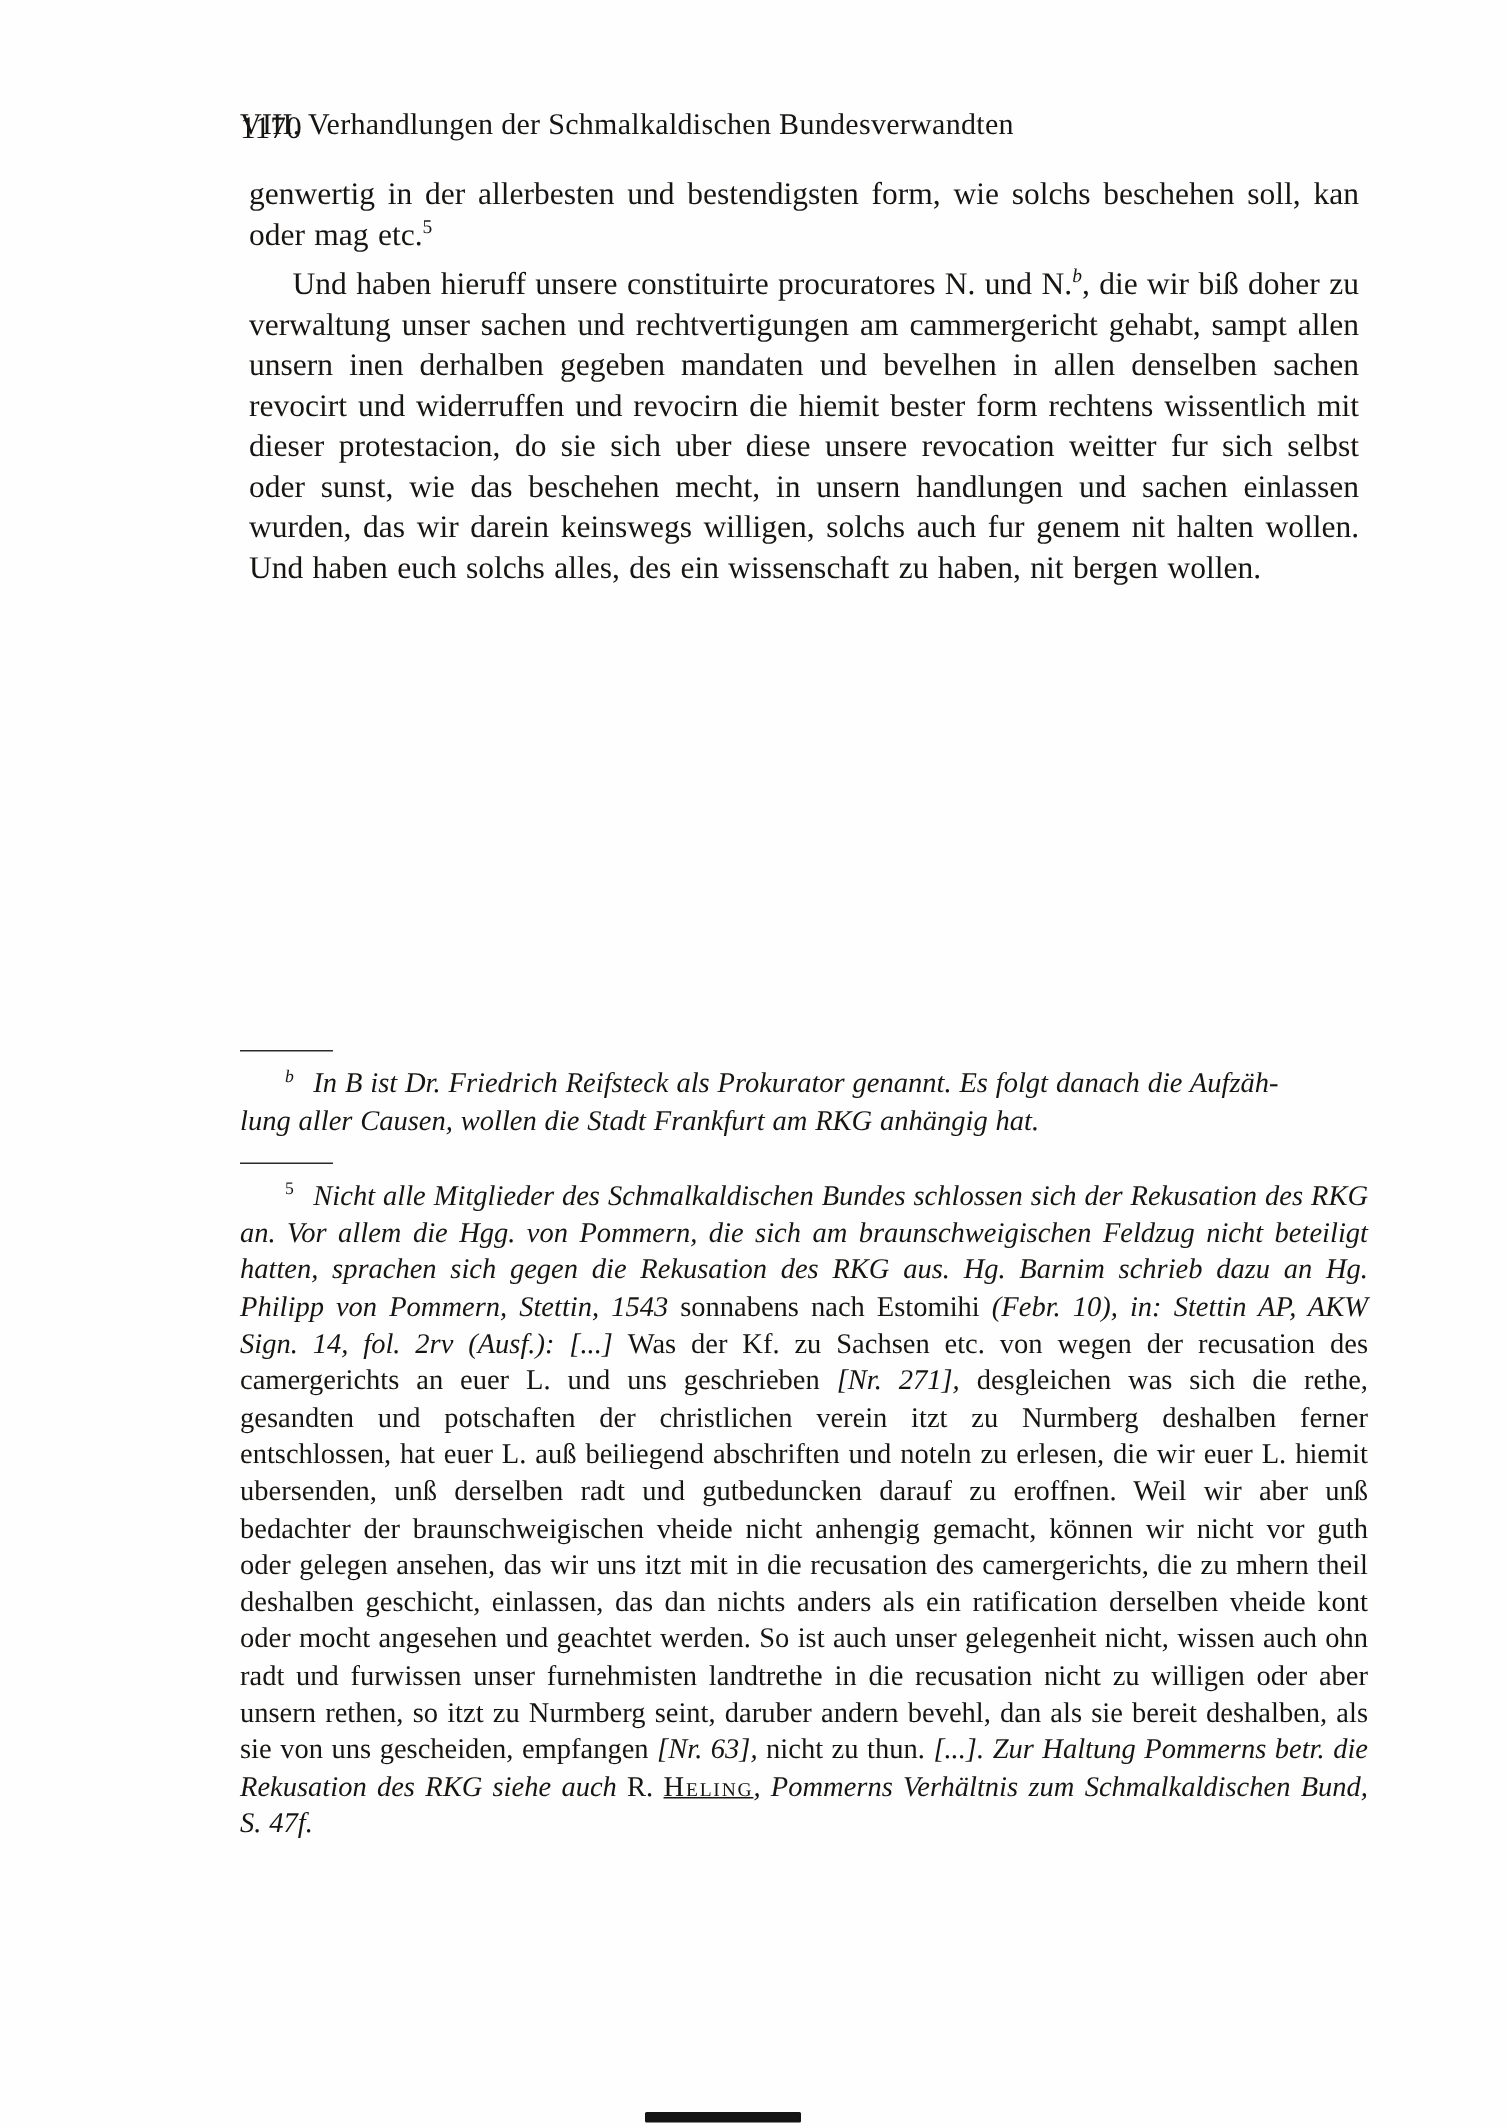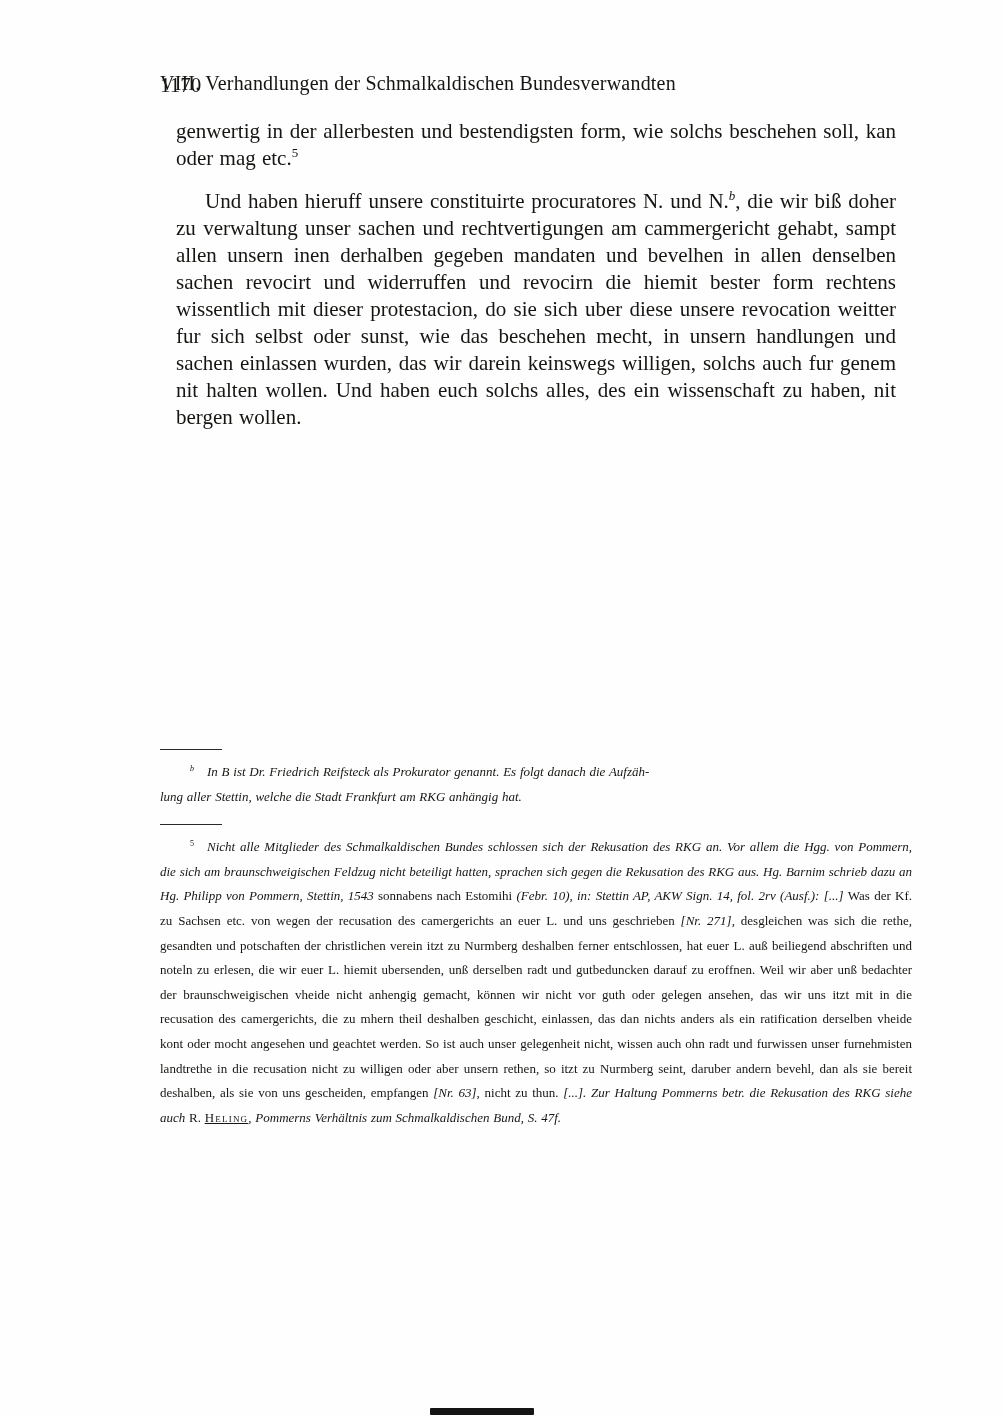--- a/index.html
+++ b/index.html
@@ -17,21 +17,21 @@
   .page-header {
     position:relative;
     height:30px;
     margin-bottom:14px;
     font-size:20px;
   }
   .page-num { position:absolute; left:0; top:1px; font-size:21px; }
   .running-head { display:block; letter-spacing:0.2px; }
 
   .body-par {
-    margin:16px;
+    margin:6px;
     font-size:21px;
     line-height:27px;
     text-align:justify;
     word-spacing:1px;
   }
   .body-par.indent { text-indent:29px; }
 
   sup {
     font-size:0.62em;
     line-height:0;
@@ -41,21 +41,21 @@
   .spacer { height:302px; }
 
   .fn-rule {
     border:0;
     border-top:1.5px solid #2a2a2a;
     width:62px;
     margin:0 0 10px 0;
   }
   .footnote {
     margin:0;
-    font-size:13px;
+    font-size:19px;
     line-height:24.6px;
     text-align:justify;
     text-indent:30px;
     word-spacing:0.5px;
   }
   .footnote.note-b { margin-bottom:15px; }
   .footnote > sup:first-child { margin-right:13px; }
 
   .seg-italic { font-style:italic; }
   .seg-roman { font-style:normal; }
@@ -85,20 +85,20 @@
 
   <main>
     <p class="body-par"><span class="seg-roman">genwertig in der allerbesten und bestendigsten form, wie solchs beschehen soll, kan oder mag etc.</span><sup class="seg-sup">5</sup></p>
     <p class="body-par indent"><span class="seg-roman">Und haben hieruff unsere constituirte procuratores N. und N.</span><sup class="seg-supitalic">b</sup><span class="seg-roman">, die wir biß doher zu verwaltung unser sachen und rechtvertigungen am cammergericht gehabt, sampt allen unsern inen derhalben gegeben mandaten und bevelhen in allen denselben sachen revocirt und widerruffen und revocirn die hiemit bester form rechtens wissentlich mit dieser protestacion, do sie sich uber diese unsere revocation weitter fur sich selbst oder sunst, wie das beschehen mecht, in unsern handlungen und sachen einlassen wurden, das wir darein keinswegs willigen, solchs auch fur genem nit halten wollen. Und haben euch solchs alles, des ein wissenschaft zu haben, nit bergen wollen.</span></p>
   </main>
 
   <div class="spacer"></div>
 
   <section>
     <hr class="fn-rule">
-    <p class="footnote note-b"><sup class="seg-supitalic">b</sup><span class="seg-italic">In B ist Dr. Friedrich Reifsteck als Prokurator genannt. Es folgt danach die Aufzäh-</span><br><span class="seg-italic">lung aller Stettin, welche die Stadt Frankfurt am RKG anhängig hat.</span></p>
+    <p class="footnote note-b"><sup class="seg-supitalic">b</sup><span class="seg-italic">In B ist Dr. Friedrich Reifsteck als Prokurator genannt. Es folgt danach die Aufzäh-</span><br><span class="seg-italic">lung aller Causen, wollen die Stadt Frankfurt am RKG anhängig hat.</span></p>
     <hr class="fn-rule">
     <p class="footnote"><sup class="seg-sup">5</sup><span class="seg-italic">Nicht alle Mitglieder des Schmalkaldischen Bundes schlossen sich der Rekusation des RKG an. Vor allem die Hgg. von Pommern, die sich am braunschweigischen Feldzug nicht beteiligt hatten, sprachen sich gegen die Rekusation des RKG aus. Hg. Barnim schrieb dazu an Hg. Philipp von Pommern, Stettin, 1543 </span><span class="seg-roman">sonnabens nach Estomihi </span><span class="seg-italic">(Febr. 10), in: Stettin AP, AKW Sign. 14, fol. 2rv (Ausf.): [...] </span><span class="seg-roman">Was der Kf. zu Sachsen etc. von wegen der recusation des camergerichts an euer L. und uns geschrieben </span><span class="seg-italic">[Nr. 271], </span><span class="seg-roman">desgleichen was sich die rethe, gesandten und potschaften der christlichen verein itzt zu Nurmberg deshalben ferner entschlossen, hat euer L. auß beiliegend abschriften und noteln zu erlesen, die wir euer L. hiemit ubersenden, unß derselben radt und gutbeduncken darauf zu eroffnen. Weil wir aber unß bedachter der braunschweigischen vheide nicht anhengig gemacht, können wir nicht vor guth oder gelegen ansehen, das wir uns itzt mit in die recusation des camergerichts, die zu mhern theil deshalben geschicht, einlassen, das dan nichts anders als ein ratification derselben vheide kont oder mocht angesehen und geachtet werden. So ist auch unser gelegenheit nicht, wissen auch ohn radt und furwissen unser furnehmisten landtrethe in die recusation nicht zu willigen oder aber unsern rethen, so itzt zu Nurmberg seint, daruber andern bevehl, dan als sie bereit deshalben, als sie von uns gescheiden, empfangen </span><span class="seg-italic">[Nr. 63], </span><span class="seg-roman">nicht zu thun. </span><span class="seg-italic">[...]. Zur Haltung Pommerns betr. die Rekusation des RKG siehe auch </span><span class="seg-roman">R. </span><span class="seg-smallcaps">Heling</span><span class="seg-italic">, Pommerns Verhältnis zum Schmalkaldischen Bund, S. 47f.</span></p>
   </section>
 
   <div class="scan-mark"></div>
 
 </div>
 
 </body></html>

